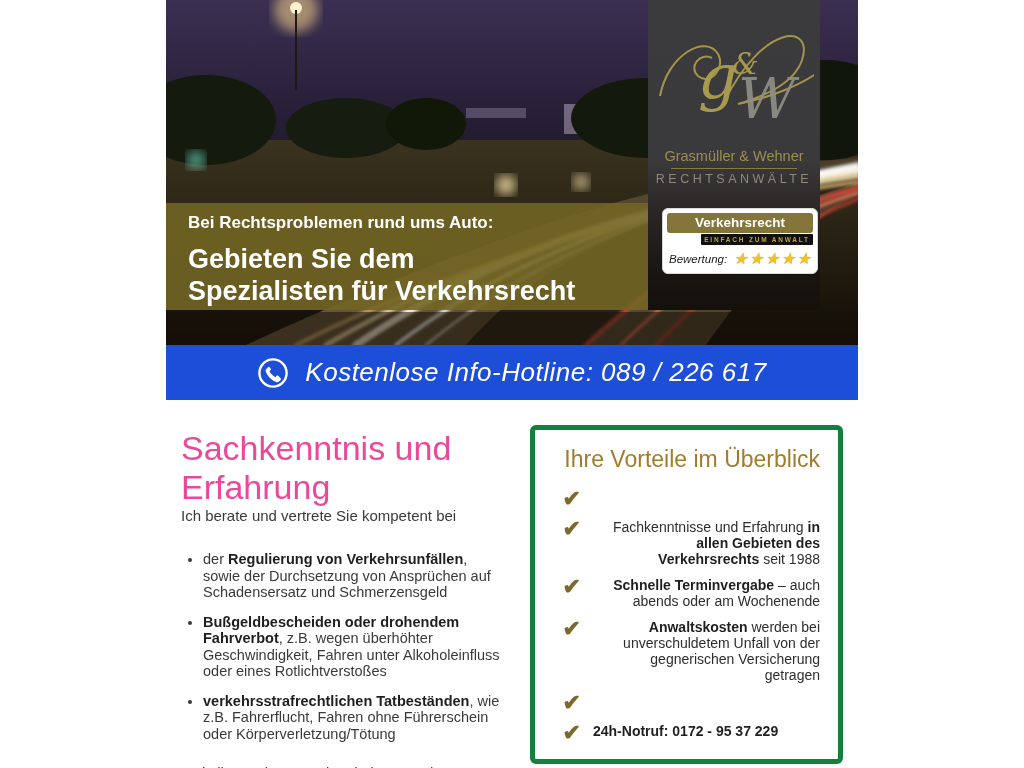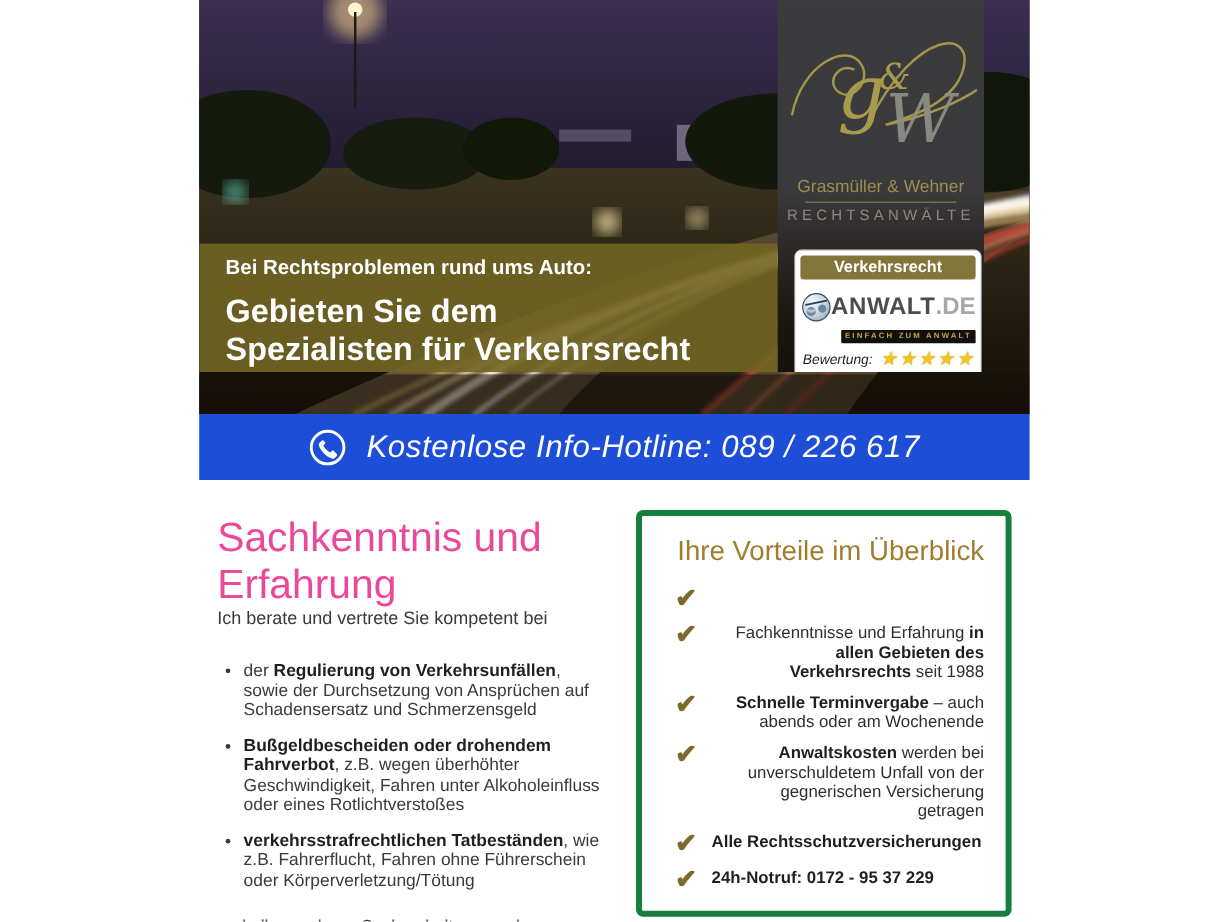--- a/index.html
+++ b/index.html
@@ -150,38 +150,20 @@
         <text x="44" y="94" font-family="DejaVu Serif, serif" font-style="italic" font-size="62" fill="#a79a4e">g</text>
         <text x="78" y="70" font-family="DejaVu Serif, serif" font-style="italic" font-size="30" fill="#a79a4e">&amp;</text>
         <text x="84" y="114" font-family="DejaVu Serif, serif" font-style="italic" font-size="56" fill="#8e8f86" opacity="0.92">W</text>
       </svg>
       <div class="firm-name">Grasmüller &amp; Wehner</div>
       <div class="firm-rule"></div>
       <div class="firm-sub">RECHTSANWÄLTE</div>
 
       <div class="badge">
         <div class="badge-head">Verkehrsrecht</div>
-        <div class="anwalt-row">
-          <svg width="36" height="36" viewBox="0 0 40 40">
-            <defs>
-              <radialGradient id="sg" cx="0.35" cy="0.3" r="0.9">
-                <stop offset="0" stop-color="#f4f7fa"></stop>
-                  <stop offset="0.6" stop-color="#c3d0dc"></stop>
-                  <stop offset="1" stop-color="#7e93a8"></stop>
-              </radialGradient>
-            </defs>
-            <circle cx="20" cy="20" r="18.5" fill="url(#sg)" stroke="#3c4b59" stroke-width="1.6"></circle>
-            <path d="M6,17 L34,11" stroke="#2e3e50" stroke-width="2.4" stroke-linecap="round"></path>
-            <circle cx="13" cy="26" r="6.2" fill="#5f7a94" opacity="0.85"></circle>
-            <circle cx="28" cy="22" r="5.6" fill="#5f7a94" opacity="0.85"></circle>
-            <path d="M7,23 a6.2,6.2 0 0 0 12,0 Z" fill="#ffffff" opacity="0.5"></path>
-          </svg>
-          <span class="anwalt-word">ANWALT</span>
-            <span class="anwalt-tld">.DE</span>
-        </div>
         <div class="anwalt-bar">EINFACH ZUM ANWALT</div>
         <div class="rating-row">
           <span class="rating-label">Bewertung:</span>
           <span class="stars">★★★★★</span>
         </div>
       </div>
     </div>
 
     <div class="hero-overlay">
       <div class="hero-kicker">Bei Rechtsproblemen rund ums Auto:</div>
@@ -225,21 +207,20 @@
         <div class="benefit">
           <span class="check">✔</span>
           <span class="benefit-text"><span></span><b>Schnelle Terminvergabe</b><span> – auch abends oder am Wochenende</span></span>
         </div>
         <div class="benefit">
           <span class="check">✔</span>
           <span class="benefit-text"><span></span><b>Anwaltskosten</b><span> werden bei unverschuldetem Unfall von der gegnerischen Versicherung getragen</span></span>
         </div>
         <div class="benefit">
           <span class="check">✔</span>
-          <span class="benefit-text"><span></span><b>Alle Rechtsschutzversicherungen</b><span></span></span>
         </div>
         <div class="benefit" style="margin-bottom:2px;">
           <span class="check">✔</span>
           <span class="benefit-text"><span></span><b>24h-Notruf: 0172 - 95 37 229</b><span></span></span>
         </div>
       </div>
 
     </div>
   </div>
 </div>

